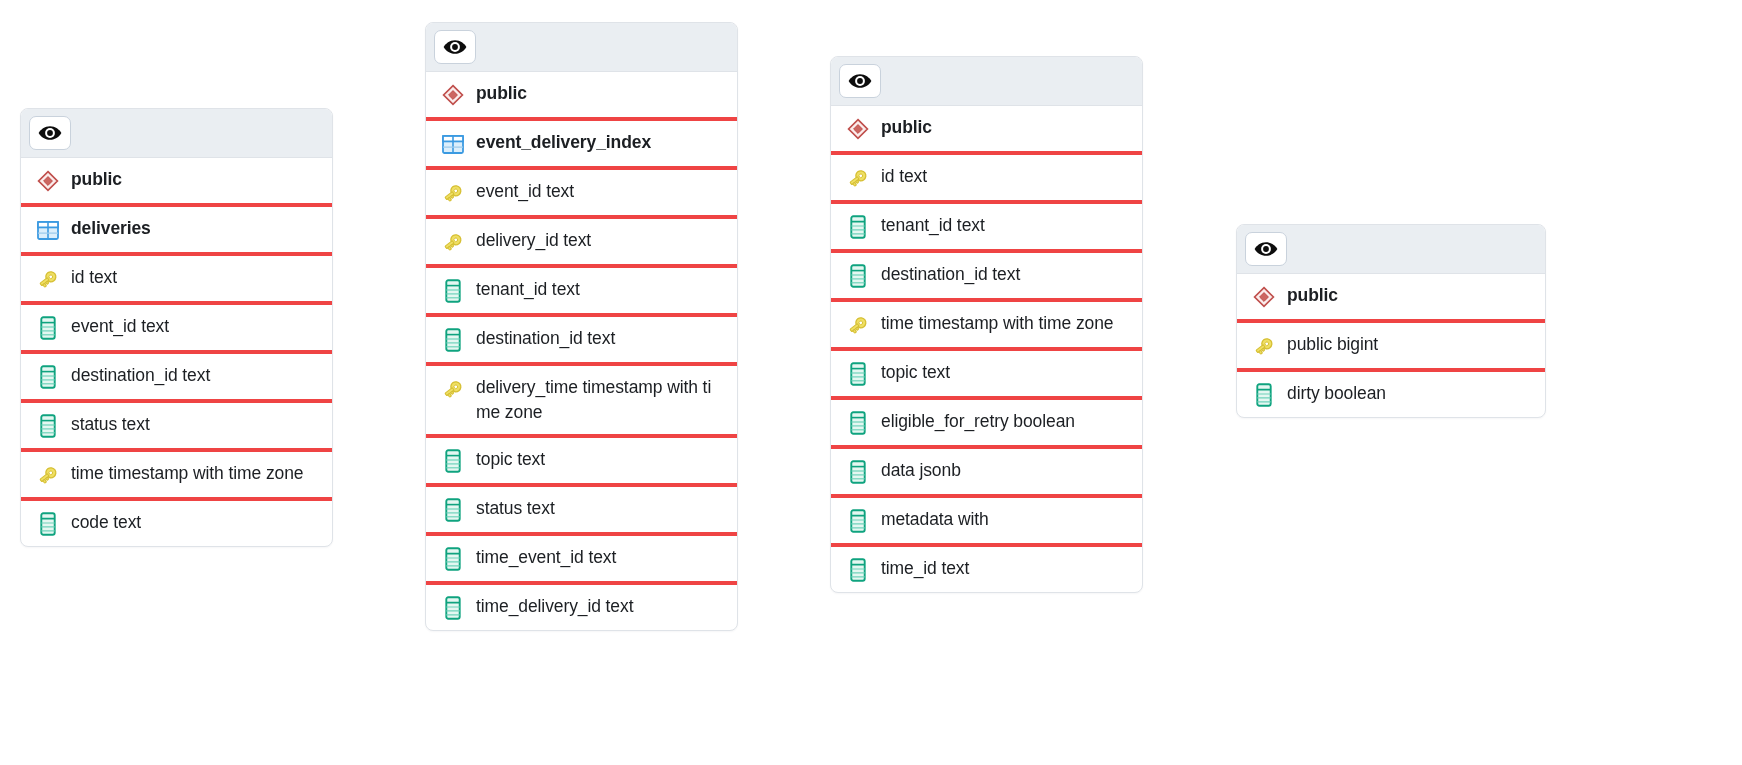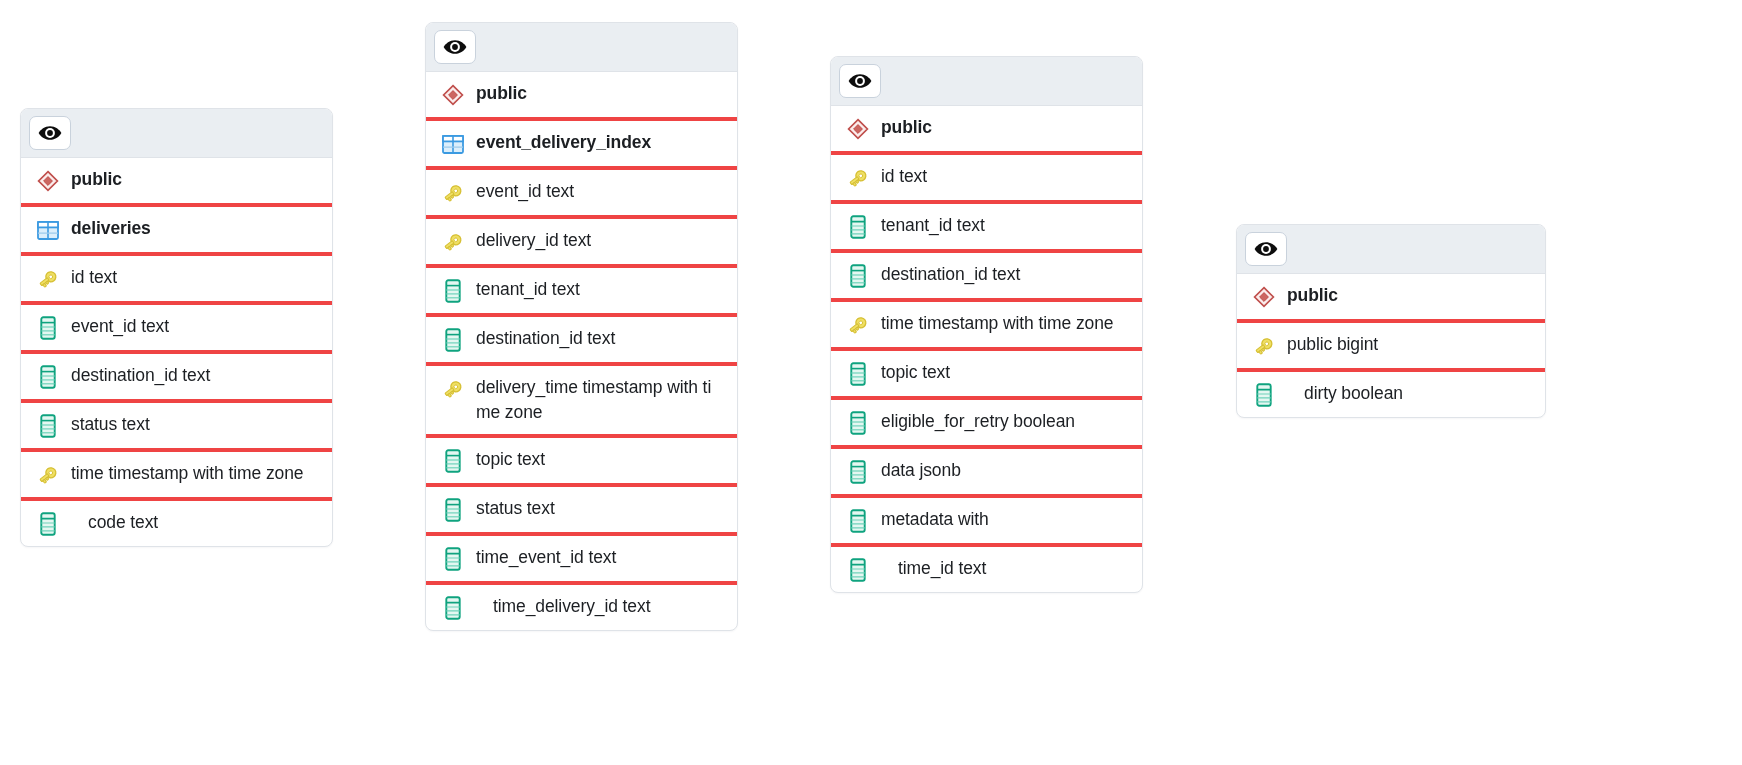--- a/index.html
+++ b/index.html
@@ -41,21 +41,21 @@
   }
   .eye-btn svg { display: block; }
 
   .row {
     display: flex;
     align-items: flex-start;
     border-bottom: 4px solid #ef4444;
     padding: 9px 12px 9px 14px;
     min-height: 45px;
   }
-  .row:last-child { border-bottom: none; gap: 17px; }
+  .row:last-child { border-bottom: none; }
   .row .ico {
     flex: 0 0 auto;
     width: 26px; height: 26px;
     display: flex; align-items: center; justify-content: center;
     margin-right: 10px;
     margin-top: 1px;
   }
   .row .ico svg { display:block; }
   .row .txt {
     font-size: 17.5px;

